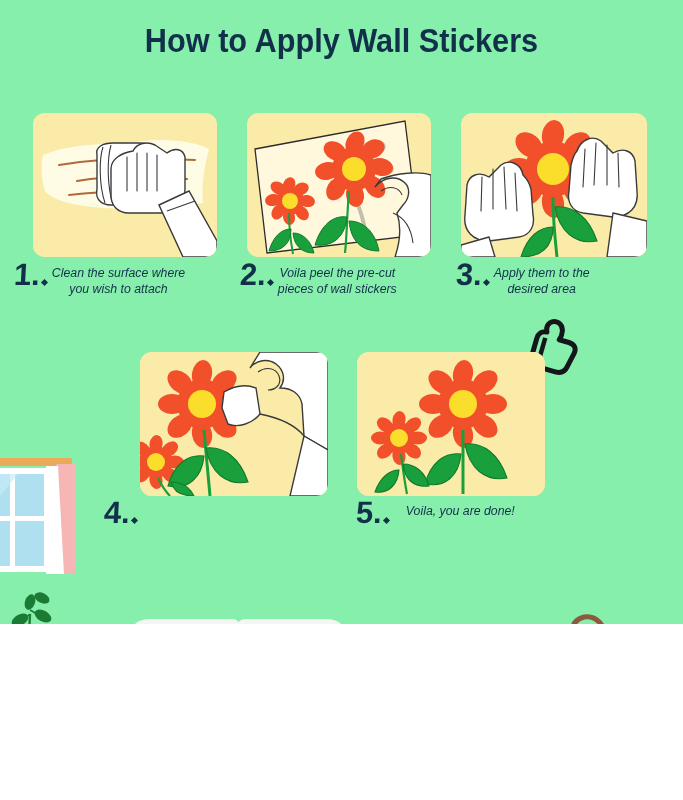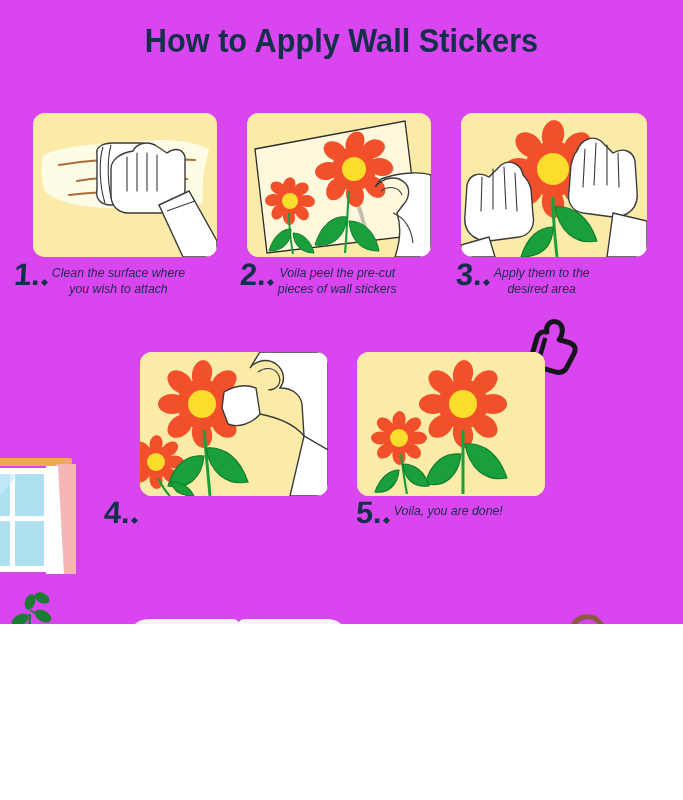--- a/index.html
+++ b/index.html
@@ -4,21 +4,21 @@
 <style>
   * { box-sizing: border-box; margin: 0; padding: 0; }
   html, body {
     width: 683px; height: 800px;
     font-family: "Liberation Sans", sans-serif;
     overflow: hidden;
   }
   #poster {
     position: relative;
     width: 683px; height: 624px;
-    background: #d946ef;
+    background: #86efac;
     overflow: hidden;
   }
 
   
   #title {
     position: absolute;
     top: 22px; left: 0; width: 683px;
     text-align: center;
     font-family: "Liberation Sans Narrow", "Liberation Sans", sans-serif;
     font-weight: bold;
@@ -346,21 +346,21 @@
 
         <path d="M108 92 C126 90 142 102 150 126 C128 130 112 116 108 92 Z" fill="#19A03C" stroke="#117A2D" stroke-width="1.1"></path>
         <path d="M104 102 C88 100 74 110 68 132 C88 136 102 124 104 102 Z" fill="#19A03C" stroke="#117A2D" stroke-width="1.1"></path>
         <path d="M46 112 C58 112 68 120 72 134 C56 136 47 126 46 112 Z" fill="#19A03C" stroke="#117A2D" stroke-width="1.1"></path>
         <path d="M42 118 C32 118 23 126 18 140 C32 142 41 132 42 118 Z" fill="#19A03C" stroke="#117A2D" stroke-width="1.1"></path>
       </svg>
     </div>
     <div class="caption" style="left:356px; top:498px; width:220px;">
       <span class="stepnum">5.</span>
       <span class="stepdot"></span>
-      <span class="steptext" style="text-align:right;">Voila, you are done!</span>
+      <span class="steptext" style="text-align:right;margin-left:12px;">Voila, you are done!</span>
     </div>
   </div>
 
   <div id="room">
     <div id="floor"></div>
 
     <svg style="position:absolute;left:-12px;top:28px;width:118px;height:130px" viewBox="0 0 118 130">
       <rect x="0" y="0" width="84" height="8" rx="2" fill="#EBA95C"></rect>
       <rect x="68" y="6" width="20" height="110" fill="#F7B6B6"></rect>
       <path d="M68 6 L88 6 L88 116 L68 116 Z" fill="#F7B6B6"></path>

